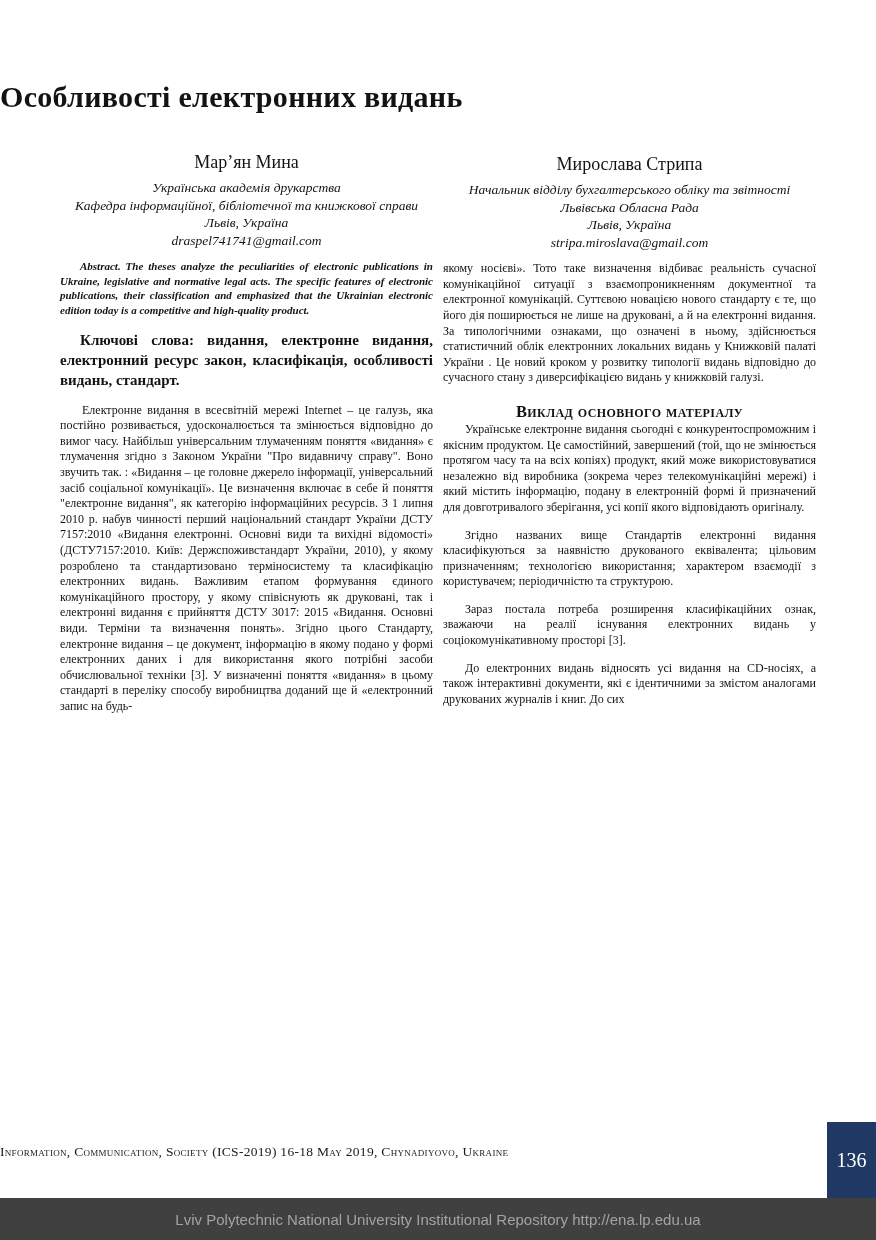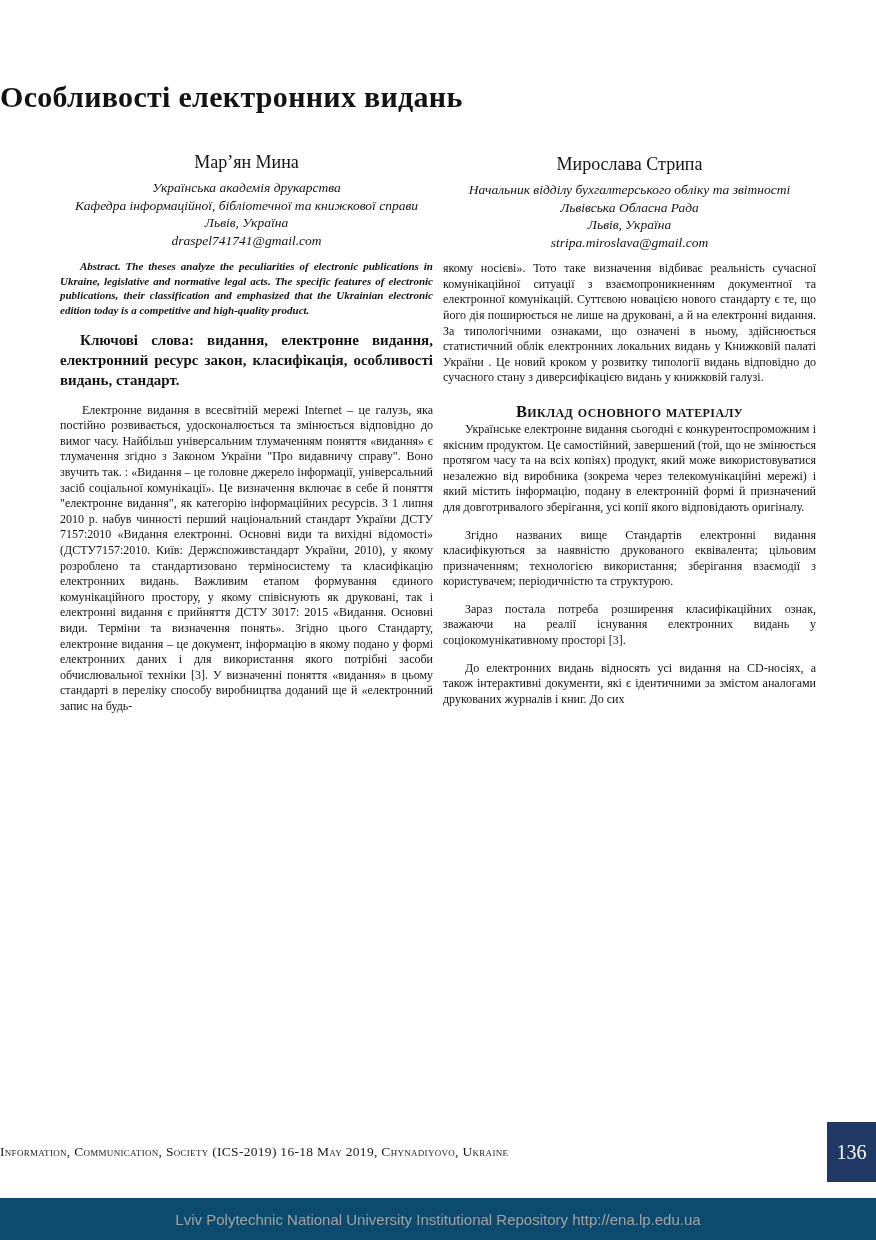--- a/index.html
+++ b/index.html
@@ -79,35 +79,35 @@
     font-variant: small-caps;
     font-size: 13.5px;
     letter-spacing: 0.3px;
     color: #1a1a1a;
   }
   .page-number-badge {
     position: absolute;
     right: 0;
     top: 1122px;
     width: 49px;
-    height: 60px;
+    height: 76px;
     background: #1f3864;
     color: #ffffff;
     display: flex;
     align-items: center;
     justify-content: center;
     font-size: 20px;
   }
   .repository-bar {
     position: absolute;
     left: 0;
     bottom: 0;
     width: 100%;
     height: 42px;
-    background: #0c4a6e;
+    background: #404040;
     display: flex;
     align-items: center;
     justify-content: center;
     font-family: "Liberation Sans", "DejaVu Sans", sans-serif;
     font-size: 15px;
     color: #a3a3a3;
   }
 </style>
 </head>
 <body>
@@ -139,21 +139,21 @@
         <div class="affiliation">
           <div>Начальник відділу бухгалтерського обліку та звітності</div>
           <div>Львівська Обласна Рада</div>
           <div>Львів, Україна</div>
           <div>stripa.miroslava@gmail.com</div>
         </div>
       </div>
       <p class="body-par no-indent">якому носієві». Тото таке визначення відбиває реальність сучасної комунікаційної ситуації з взаємопроникненням документної та електронної комунікацій. Суттєвою новацією нового стандарту є те, що його дія поширюється не лише на друковані, а й на електронні видання. За типологічними ознаками, що означені в ньому, здійснюється статистичний облік електронних локальних видань у Книжковій палаті України . Це новий кроком у розвитку типології видань відповідно до сучасного стану з диверсифікацією видань у книжковій галузі.</p>
       <h2 class="section-heading">Виклад основного матеріалу</h2>
       <p class="body-par tight">Українське електронне видання сьогодні є конкурентоспроможним і якісним продуктом. Це самостійний, завершений (той, що не змінюється протягом часу та на всіх копіях) продукт, який може використовуватися незалежно від виробника (зокрема через телекомунікаційні мережі) і який містить інформацію, подану в електронній формі й призначений для довготривалого зберігання, усі копії якого відповідають оригіналу.</p>
-      <p class="body-par">Згідно названих вище Стандартів електронні видання класифікуються за наявністю друкованого еквівалента; цільовим призначенням; технологією використання; зберігання взаємодії з користувачем; періодичністю та структурою.</p>
+      <p class="body-par">Згідно названих вище Стандартів електронні видання класифікуються за наявністю друкованого еквівалента; цільовим призначенням; технологією використання; характером взаємодії з користувачем; періодичністю та структурою.</p>
       <p class="body-par">Зараз постала потреба розширення класифікаційних ознак, зважаючи на реалії існування електронних видань у соціокомунікативному просторі [3].</p>
       <p class="body-par">До електронних видань відносять усі видання на CD-носіях, а також інтерактивні документи, які є ідентичними за змістом аналогами друкованих журналів і книг. До сих</p>
     </div>
 
   </div>
 
   <div class="conference-line">Information, Communication, Society (ICS-2019) 16-18 May 2019, Chynadiyovo, Ukraine</div>
 
   <div class="page-number-badge">136</div>
 

